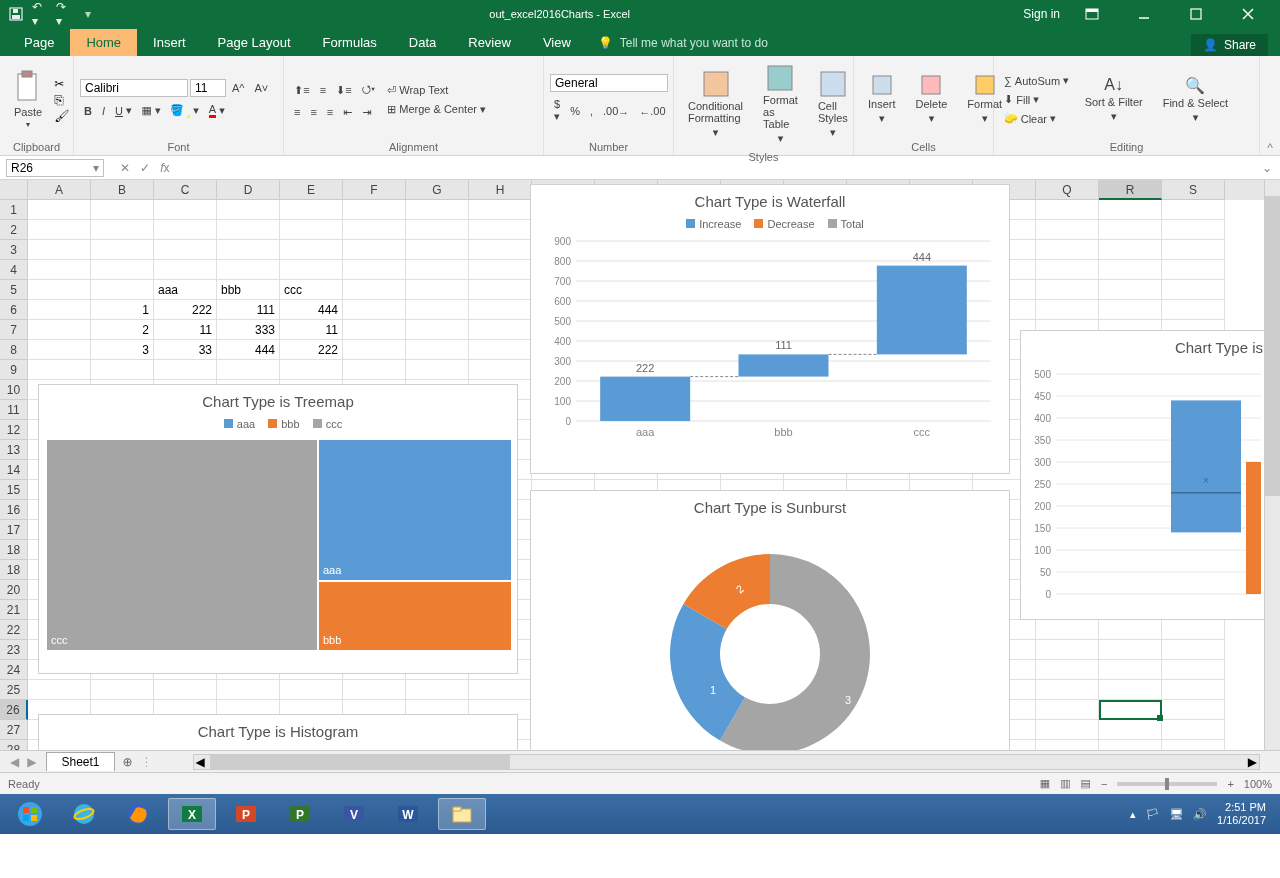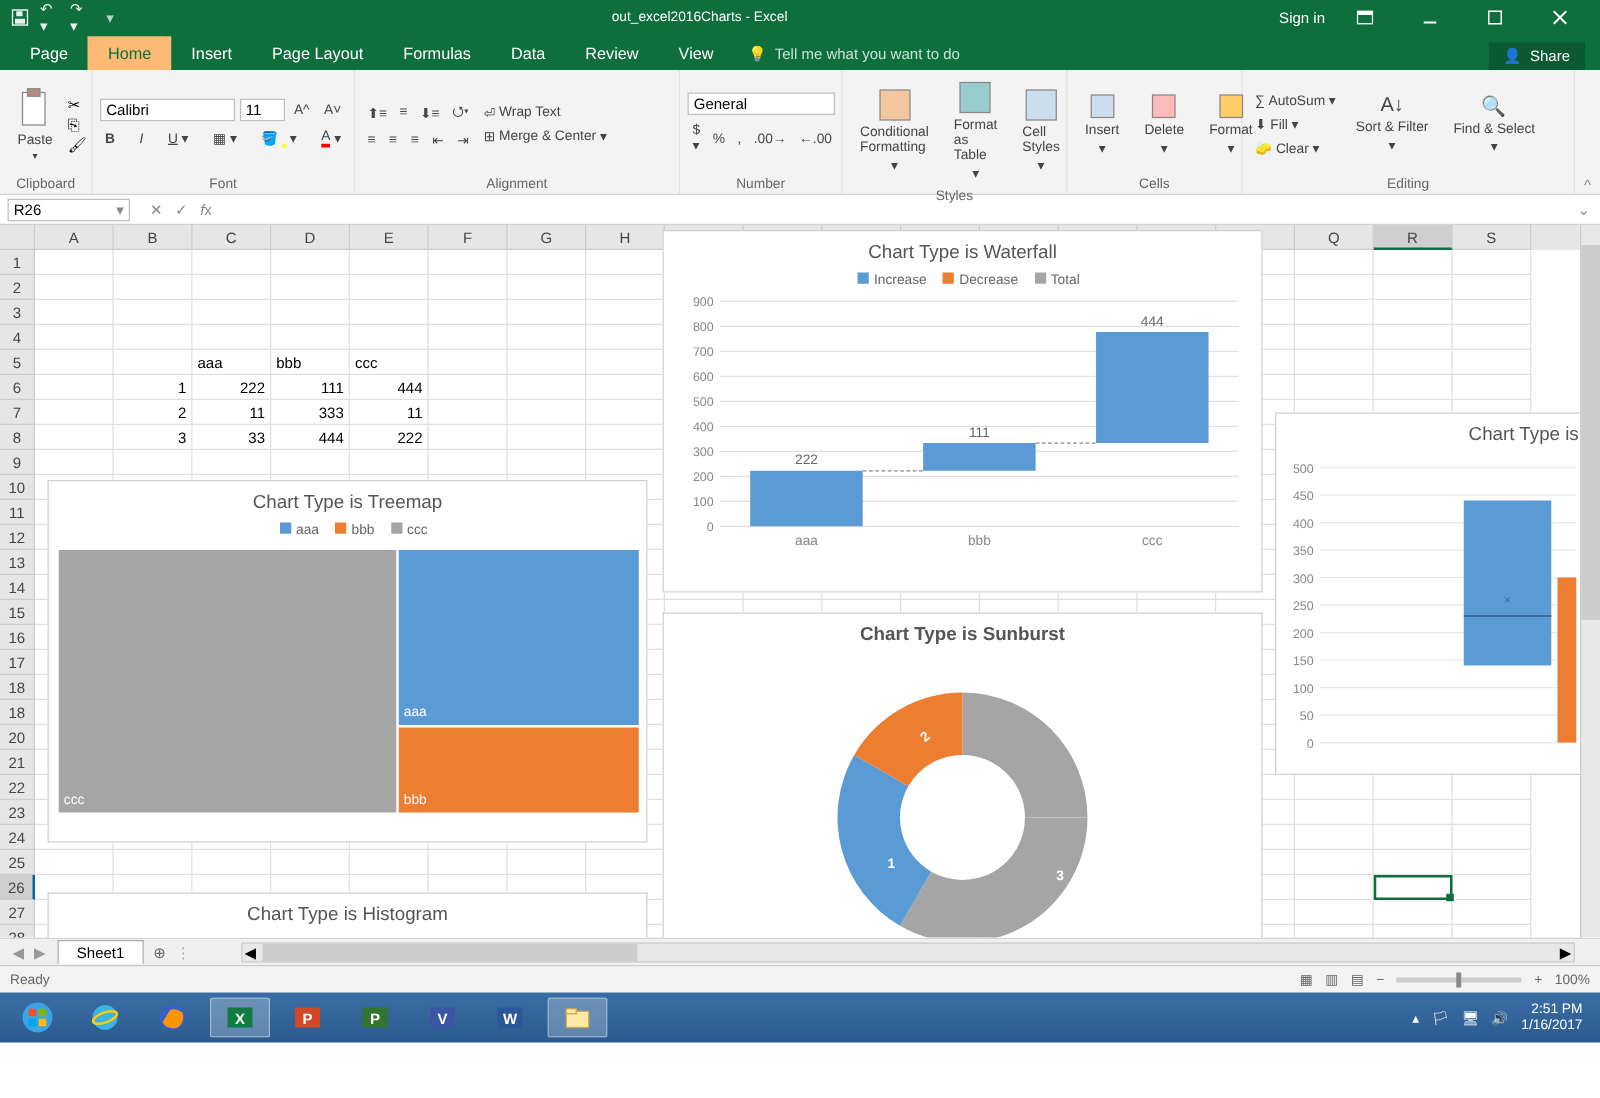--- a/index.html
+++ b/index.html
@@ -20,21 +20,21 @@
 .tell-me { color: #c6e5d5; display: flex; gap: 6px; align-items: center; padding: 6px 12px; }
 .share-btn { margin-left: auto; margin-right: 12px; background: #0a5930; padding: 4px 12px; display: flex; gap: 6px; align-items: center; color:#fff; }
 
 
 .ribbon { height: 100px; background: #f3f3f3; border-bottom: 1px solid #d4d4d4; display: flex; }
 .ribbon-group { border-right: 1px solid #e1e1e1; padding: 4px 6px 2px; display: flex; flex-direction: column; }
 .ribbon-group-body { flex: 1; display: flex; gap: 4px; }
 .ribbon-group-label { text-align: center; font-size: 11px; color: #666; padding-top: 2px; position:relative;}
 .rib-big { display: flex; flex-direction: column; align-items: center; justify-content: center; gap: 2px; padding: 4px 8px; font-size: 11px; color:#444;}
 .rib-col { display: flex; flex-direction: column; gap: 2px; justify-content: center; }
-.rib-row { display: flex; gap: 2px; align-items: center; justify-content: space-between; }
+.rib-row { display: flex; gap: 2px; align-items: center; }
 .rib-btn { padding: 2px 4px; font-size: 11px; display: flex; align-items: center; gap: 3px; color:#444;}
 .font-select { border: 1px solid #c0c0c0; background: #fff; font-size: 12px; padding: 1px 4px; }
 
 
 .formula-row { height: 24px; border-bottom: 1px solid #d4d4d4; display: flex; align-items: center; background:#fff;}
 .name-box { width: 98px; border: 1px solid #c0c0c0; margin: 2px 6px; padding: 1px 4px; font-size: 12px; display:flex; justify-content:space-between;}
 .fx-area { display:flex; gap:10px; padding-left:10px; align-items:center; color:#888; flex:1;}
 
 
 .grid-area { position: relative; height: 570px; background:#fff; overflow:hidden;}
@@ -993,21 +993,21 @@
         </div>
       <div style="position:absolute; left:272px; top:0; width:192px; height:140px; background:#5b9bd5; color:#fff; font-size:11px;">
           <span style="position:absolute; left:4px; bottom:4px;">aaa</span>
         </div>
       <div style="position:absolute; left:272px; top:142px; width:192px; height:68px; background:#ed7d31; color:#fff; font-size:11px;">
           <span style="position:absolute; left:4px; bottom:4px;">bbb</span>
         </div>
     </div>
   </div>
 
-  <div class="chart-box" style="left:530px; top:310px; width:480px; height:280px; border-bottom:none;font-weight:bold;">
+  <div class="chart-box" style="left:530px; top:310px; width:480px; height:280px; border-bottom:none;">
     <div class="chart-title">Chart Type is Sunburst</div>
     <svg width="260" height="230" style="margin:0 auto; display:block;">
       <g transform="translate(130,130)">
         <path d="M 0 -100 A 100 100 0 0 1 100 0 L 50 0 A 50 50 0 0 0 0 -50 Z" fill="#a5a5a5"></path>
         <path d="M 100 0 A 100 100 0 0 1 -50 86.6 L -25 43.3 A 50 50 0 0 0 50 0 Z" fill="#a5a5a5"></path>
         <path d="M -50 86.6 A 100 100 0 0 1 -86.6 -50 L -43.3 -25 A 50 50 0 0 0 -25 43.3 Z" fill="#5b9bd5"></path>
         <path d="M -86.6 -50 A 100 100 0 0 1 0 -100 L 0 -50 A 50 50 0 0 0 -43.3 -25 Z" fill="#ed7d31"></path>
         <text x="75" y="50" fill="#fff" font-size="11">3</text>
         <text x="-60" y="40" fill="#fff" font-size="11">1</text>
         <text x="-30" y="-60" fill="#fff" font-size="11" transform="rotate(-40 -30 -60)">2</text>

